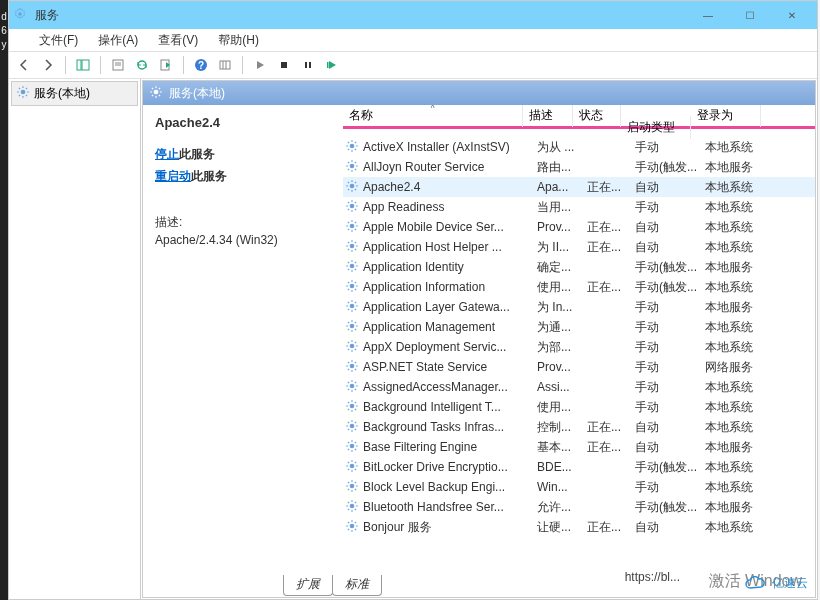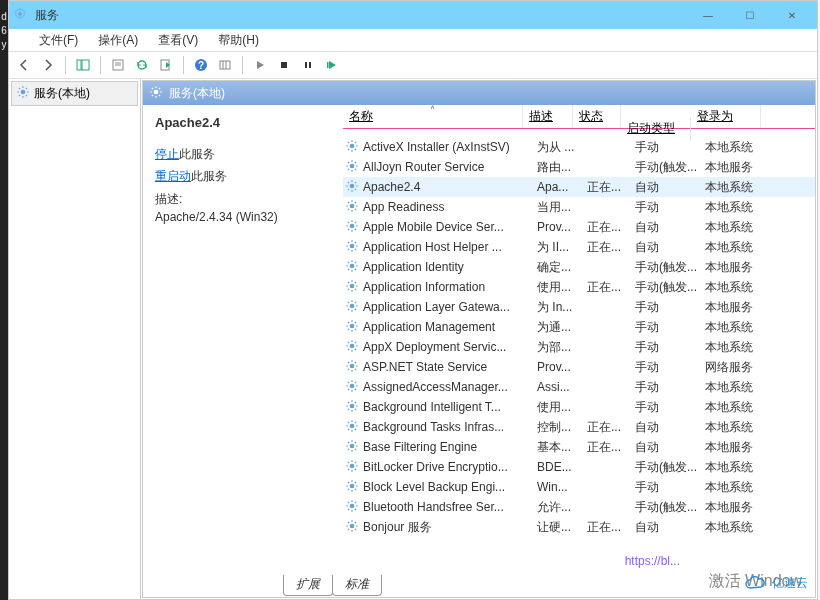--- a/index.html
+++ b/index.html
@@ -19,45 +19,45 @@
     .left-pane { width: 132px; border-right: 1px solid #ccc; padding: 2px; }
     .tree-item { display: flex; align-items: center; padding: 3px 4px; font-size: 12px; background: #f0f0f0; border: 1px solid #ccc; cursor: pointer; }
     .tree-item .gear { margin-right: 4px; }
     .right-pane { flex: 1; display: flex; flex-direction: column; border: 1px solid #ccc; margin: 1px; overflow: hidden; }
     .pane-header { height: 24px; background: linear-gradient(#9dbde8, #7ca6da); display: flex; align-items: center; padding: 0 6px; color: #fff; font-size: 12px; }
     .pane-header .gear { margin-right: 6px; filter: brightness(1.5); }
     .pane-body { flex: 1; display: flex; overflow: hidden; }
     .detail-pane { width: 200px; padding: 10px 12px; font-size: 12px; color: #333; }
     .detail-pane .svc-name { font-weight: bold; margin-bottom: 14px; font-size: 13px; }
     .detail-pane .action-link { color: #0066cc; text-decoration: underline; cursor: pointer; }
-    .detail-pane .actions { margin-bottom: 4px; line-height: 1.8; }
+    .detail-pane .actions { margin-bottom: 27px; line-height: 1.8; font-weight: bold; }
     .detail-pane .desc-label { margin-bottom: 2px; }
     .list-pane { flex: 1; overflow: hidden; position: relative; display: flex; flex-direction: column; }
-    .list-header { display: flex; font-size: 12px; border-bottom: 1px solid #ec4899; background: #fff; height: 24px; align-items: center; text-decoration: underline; }
+    .list-header { display: flex; font-size: 12px; border-bottom: 3px solid #ec4899; background: #fff; height: 24px; align-items: center; }
     .list-header .col { padding: 3px 6px; border-right: 1px solid #e8e8e8; cursor: pointer; position: relative; }
     .sort-ind { position: absolute; left: 50%; top: -2px; transform: translateX(-50%); font-size: 8px; color: #666; }
     .col-name { width: 180px; }
     .col-desc { width: 50px; }
     .col-status { width: 48px; }
     .col-start { width: 70px; margin-top: 23px; }
     .col-logon { width: 70px; }
     .list-rows { flex: 1; overflow-y: scroll; margin-top: 8px; }
     .row { display: flex; font-size: 12px; height: 20px; align-items: center; padding-left: 2px; cursor: pointer; }
     .row.selected { background: #e5f3ff; }
     .row .gear { margin-right: 4px; flex-shrink: 0; }
     .row .c-name { width: 174px; overflow: hidden; text-overflow: ellipsis; white-space: nowrap; color: #333; }
     .row .c-desc { width: 50px; overflow: hidden; text-overflow: ellipsis; white-space: nowrap; color: #333; }
     .row .c-status { width: 48px; overflow: hidden; text-overflow: ellipsis; white-space: nowrap; color: #333; }
     .row .c-start { width: 70px; overflow: hidden; text-overflow: ellipsis; white-space: nowrap; color: #333; }
     .row .c-logon { width: 70px; overflow: hidden; text-overflow: ellipsis; white-space: nowrap; color: #333; }
     .tabs { height: 22px; display: flex; align-items: flex-start; padding-left: 140px; background: #fff; font-size: 12px; font-style: italic; }
     .tab { padding: 1px 12px 2px; border: 1px solid #999; border-top: none; border-radius: 0 0 4px 4px; margin-right: -1px; cursor: pointer; background: #fff; color: #333; }
     .tab.active { background: #fff; position: relative; z-index: 1; }
     .watermark { position: absolute; right: 18px; bottom: 8px; color: #888; font-size: 16px; pointer-events: none; }
-    .watermark-url { position: absolute; right: 140px; bottom: 32px; color: #8b5cf6; font-size: 12px; pointer-events: none; }
+    .watermark-url { position: absolute; right: 140px; bottom: 16px; color: #404040; font-size: 12px; pointer-events: none; }
     .cloud-logo { position: absolute; right: 12px; bottom: 8px; display: flex; align-items: center; gap: 4px; font-size: 12px; color: #2b8fd6; pointer-events: none; }
     .gear-svg { width: 14px; height: 14px; }
     .left-edge { position: absolute; left: 0; top: 0; width: 8px; height: 600px; background: #222; color: #eee; font-size: 10px; line-height: 1.4; padding-top: 10px; text-align: center; }
   </style>
 </head>
 <body>
 
 <div class="left-edge">d
 6
 y</div>

